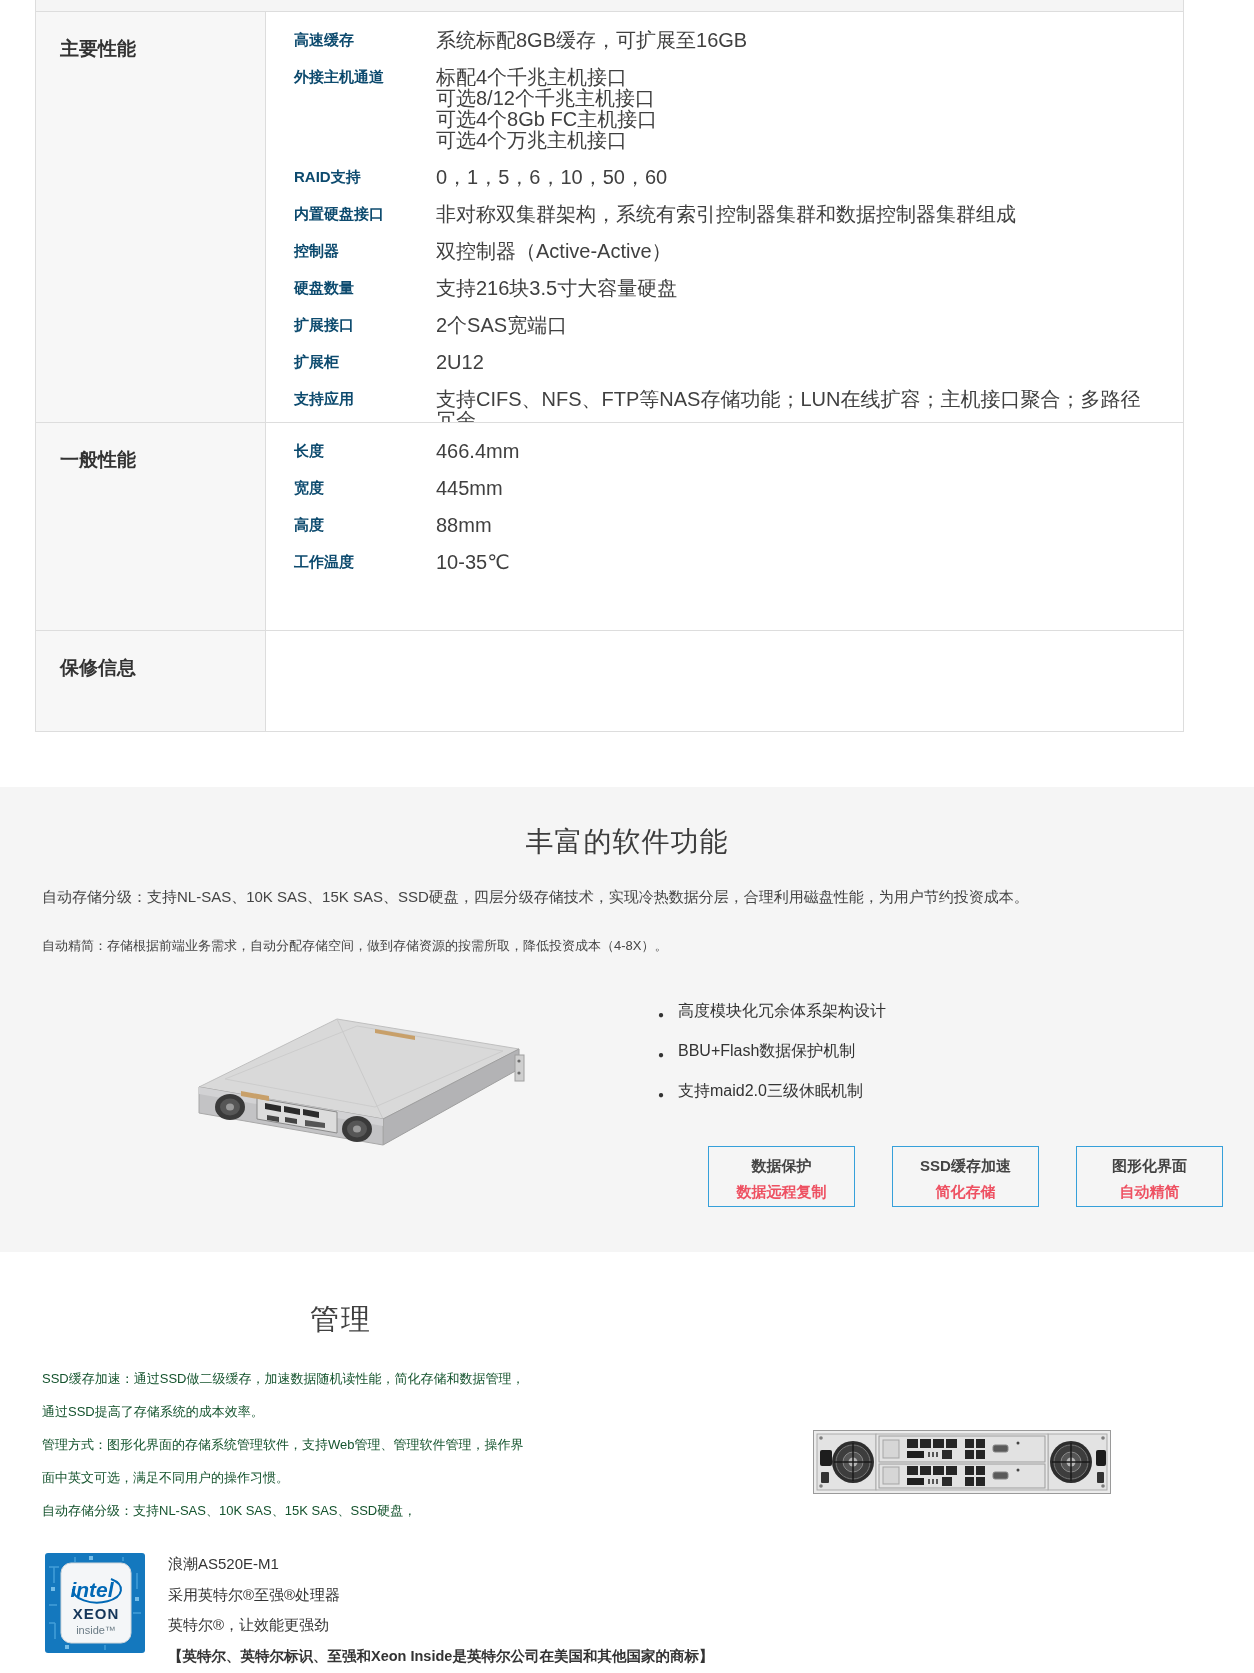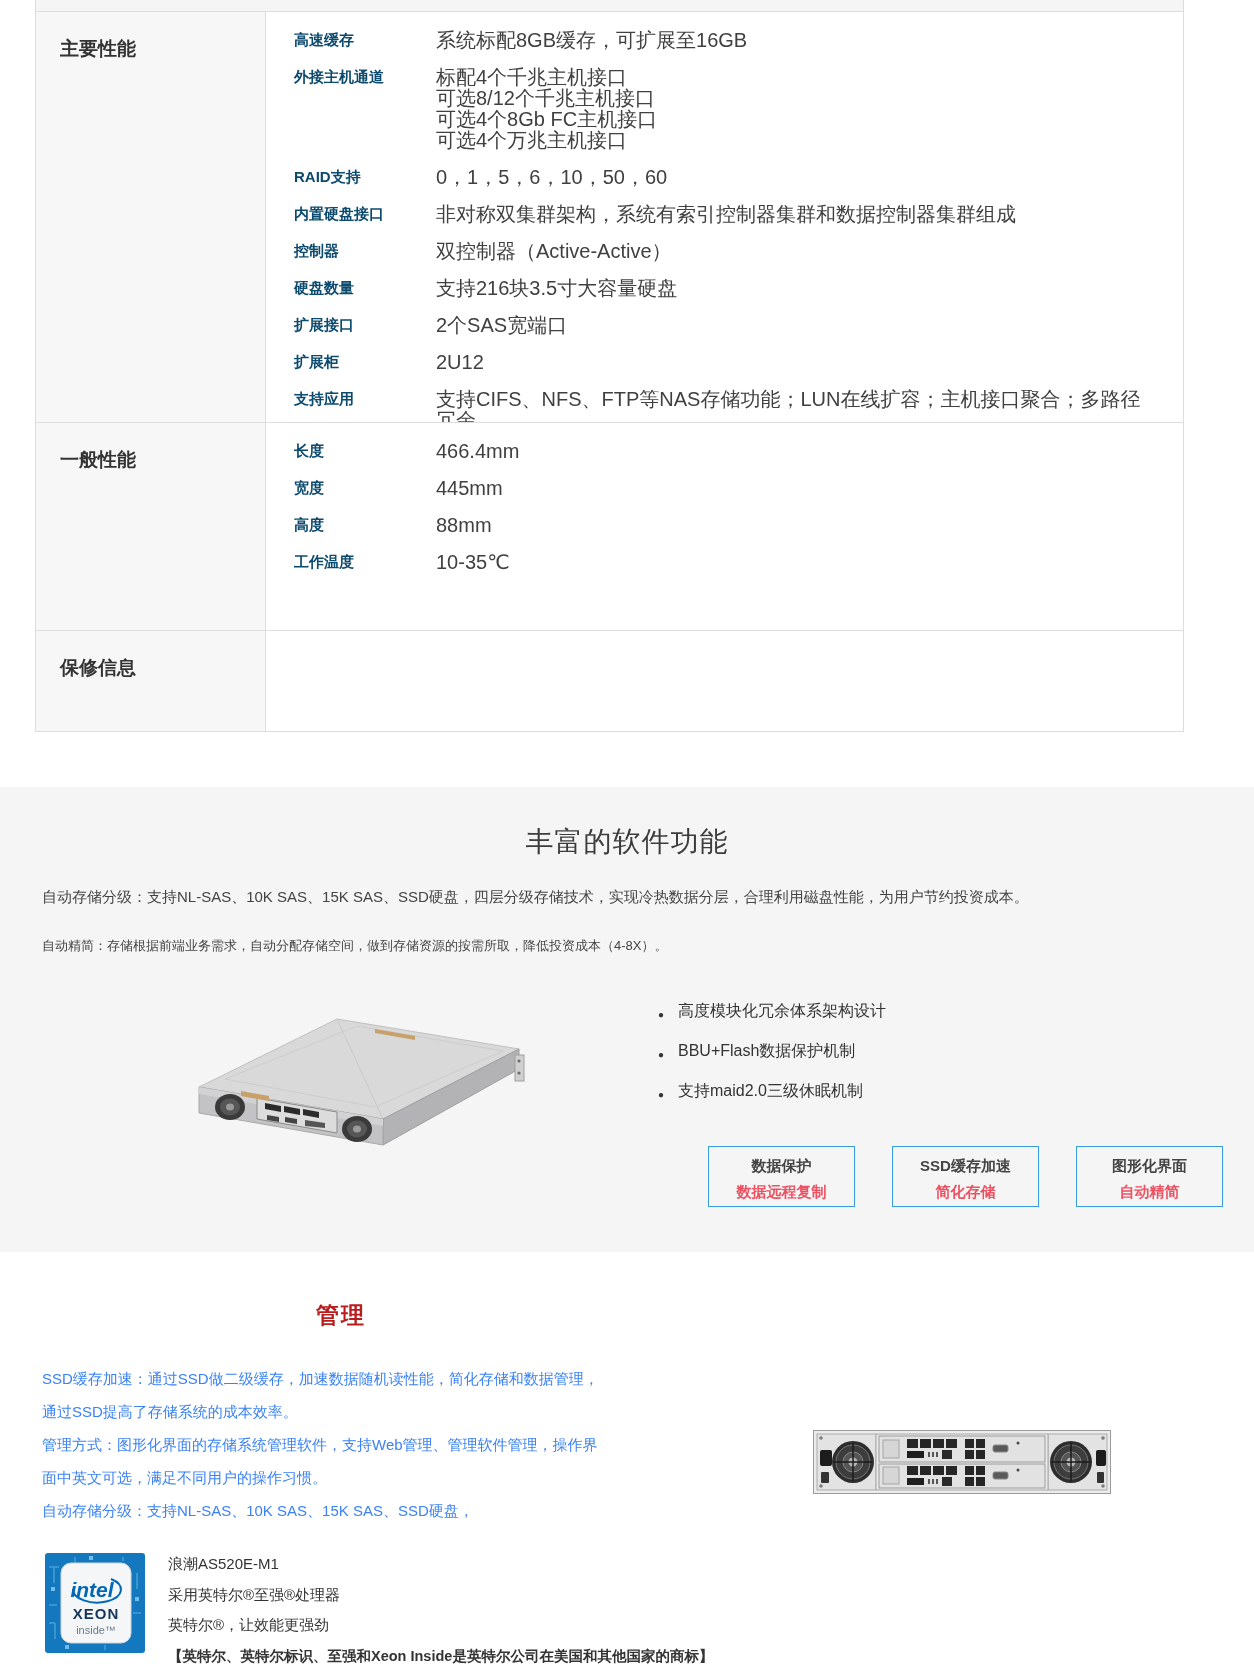--- a/index.html
+++ b/index.html
@@ -31,23 +31,23 @@
   .software-bullets { position:absolute; left:658px; top:214px; list-style:none; }
   .software-bullets li { position:relative; padding-left:20px; margin-bottom:21px; font-size:16px; color:#333; line-height:19px; }
   .software-bullets .dot { position:absolute; left:0; top:4px; font-size:10px; color:#333; }
   .feature-boxes { position:absolute; left:708px; top:359px; display:flex; gap:37px; }
   .feature-box { width:147px; height:61px; border:1px solid #36a0da; text-align:center; padding-top:10px; }
   .feature-box .fb-title { font-size:15px; font-weight:bold; color:#444; margin-bottom:7px; }
   .feature-box .fb-sub { font-size:15px; font-weight:bold; color:#ee5162; }
 
   
   .mgmt-title { position:absolute; left:0; top:1300px; width:682px; text-align:center;
-                font-size:23px; font-weight:700; color:#b91c1c; letter-spacing:2px; }
+                font-size:29px; font-weight:400; color:#404040; letter-spacing:2px; }
   .mgmt-text { position:absolute; left:42px; top:1362px; width:620px; }
-  .mgmt-text .mgmt-line { font-size:15px; color:#3b82f6; line-height:33px; height:33px; white-space:nowrap; }
+  .mgmt-text .mgmt-line { font-size:13px; color:#14532d; line-height:33px; height:33px; white-space:nowrap; }
   .server-rear { position:absolute; left:813px; top:1430px; width:298px; height:64px; }
 
   
   .intel-logo { position:absolute; left:45px; top:1553px; width:100px; height:100px; }
   .footer-text { position:absolute; left:168px; top:1549px; }
   .footer-text .footer-line { font-size:15px; color:#333; line-height:30.5px; height:30.5px; white-space:nowrap; }
   .footer-text .footer-line:last-child { font-weight:bold; font-size:14.5px; }
 </style>
 </head>
 <body>

